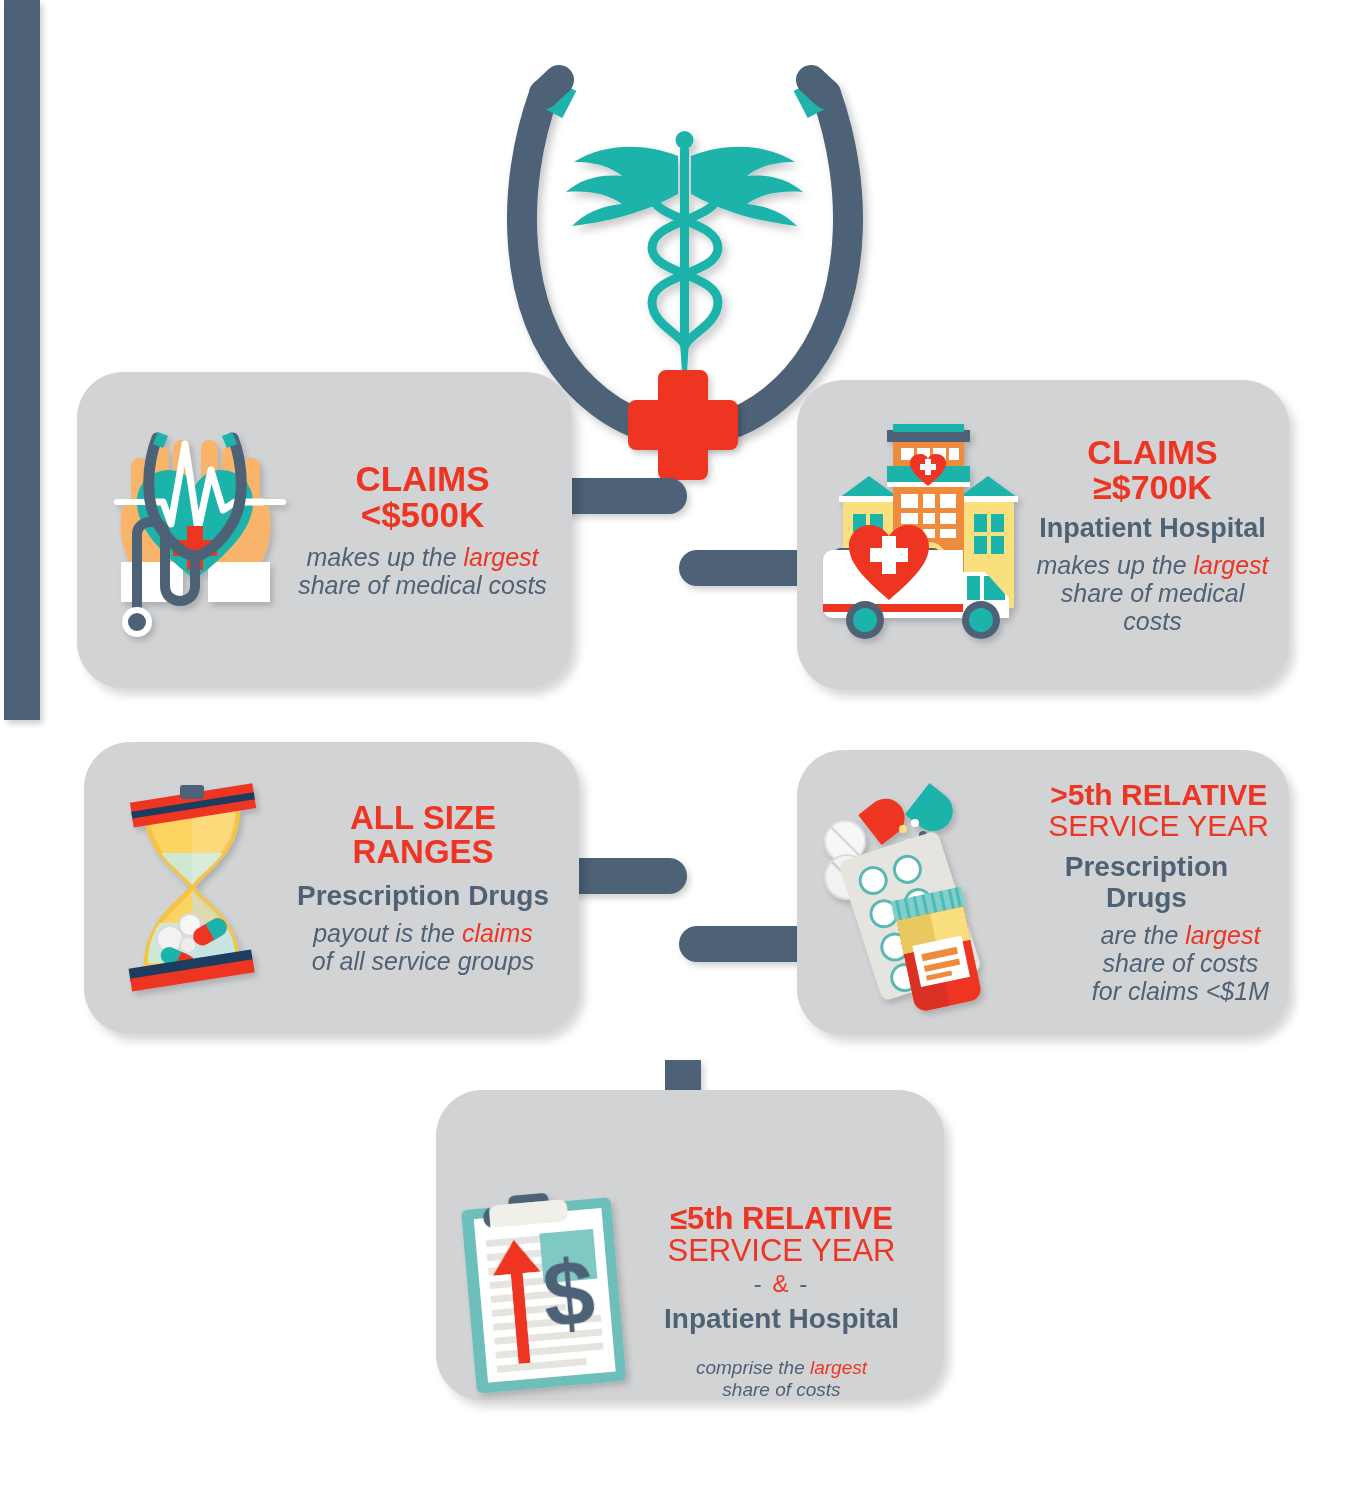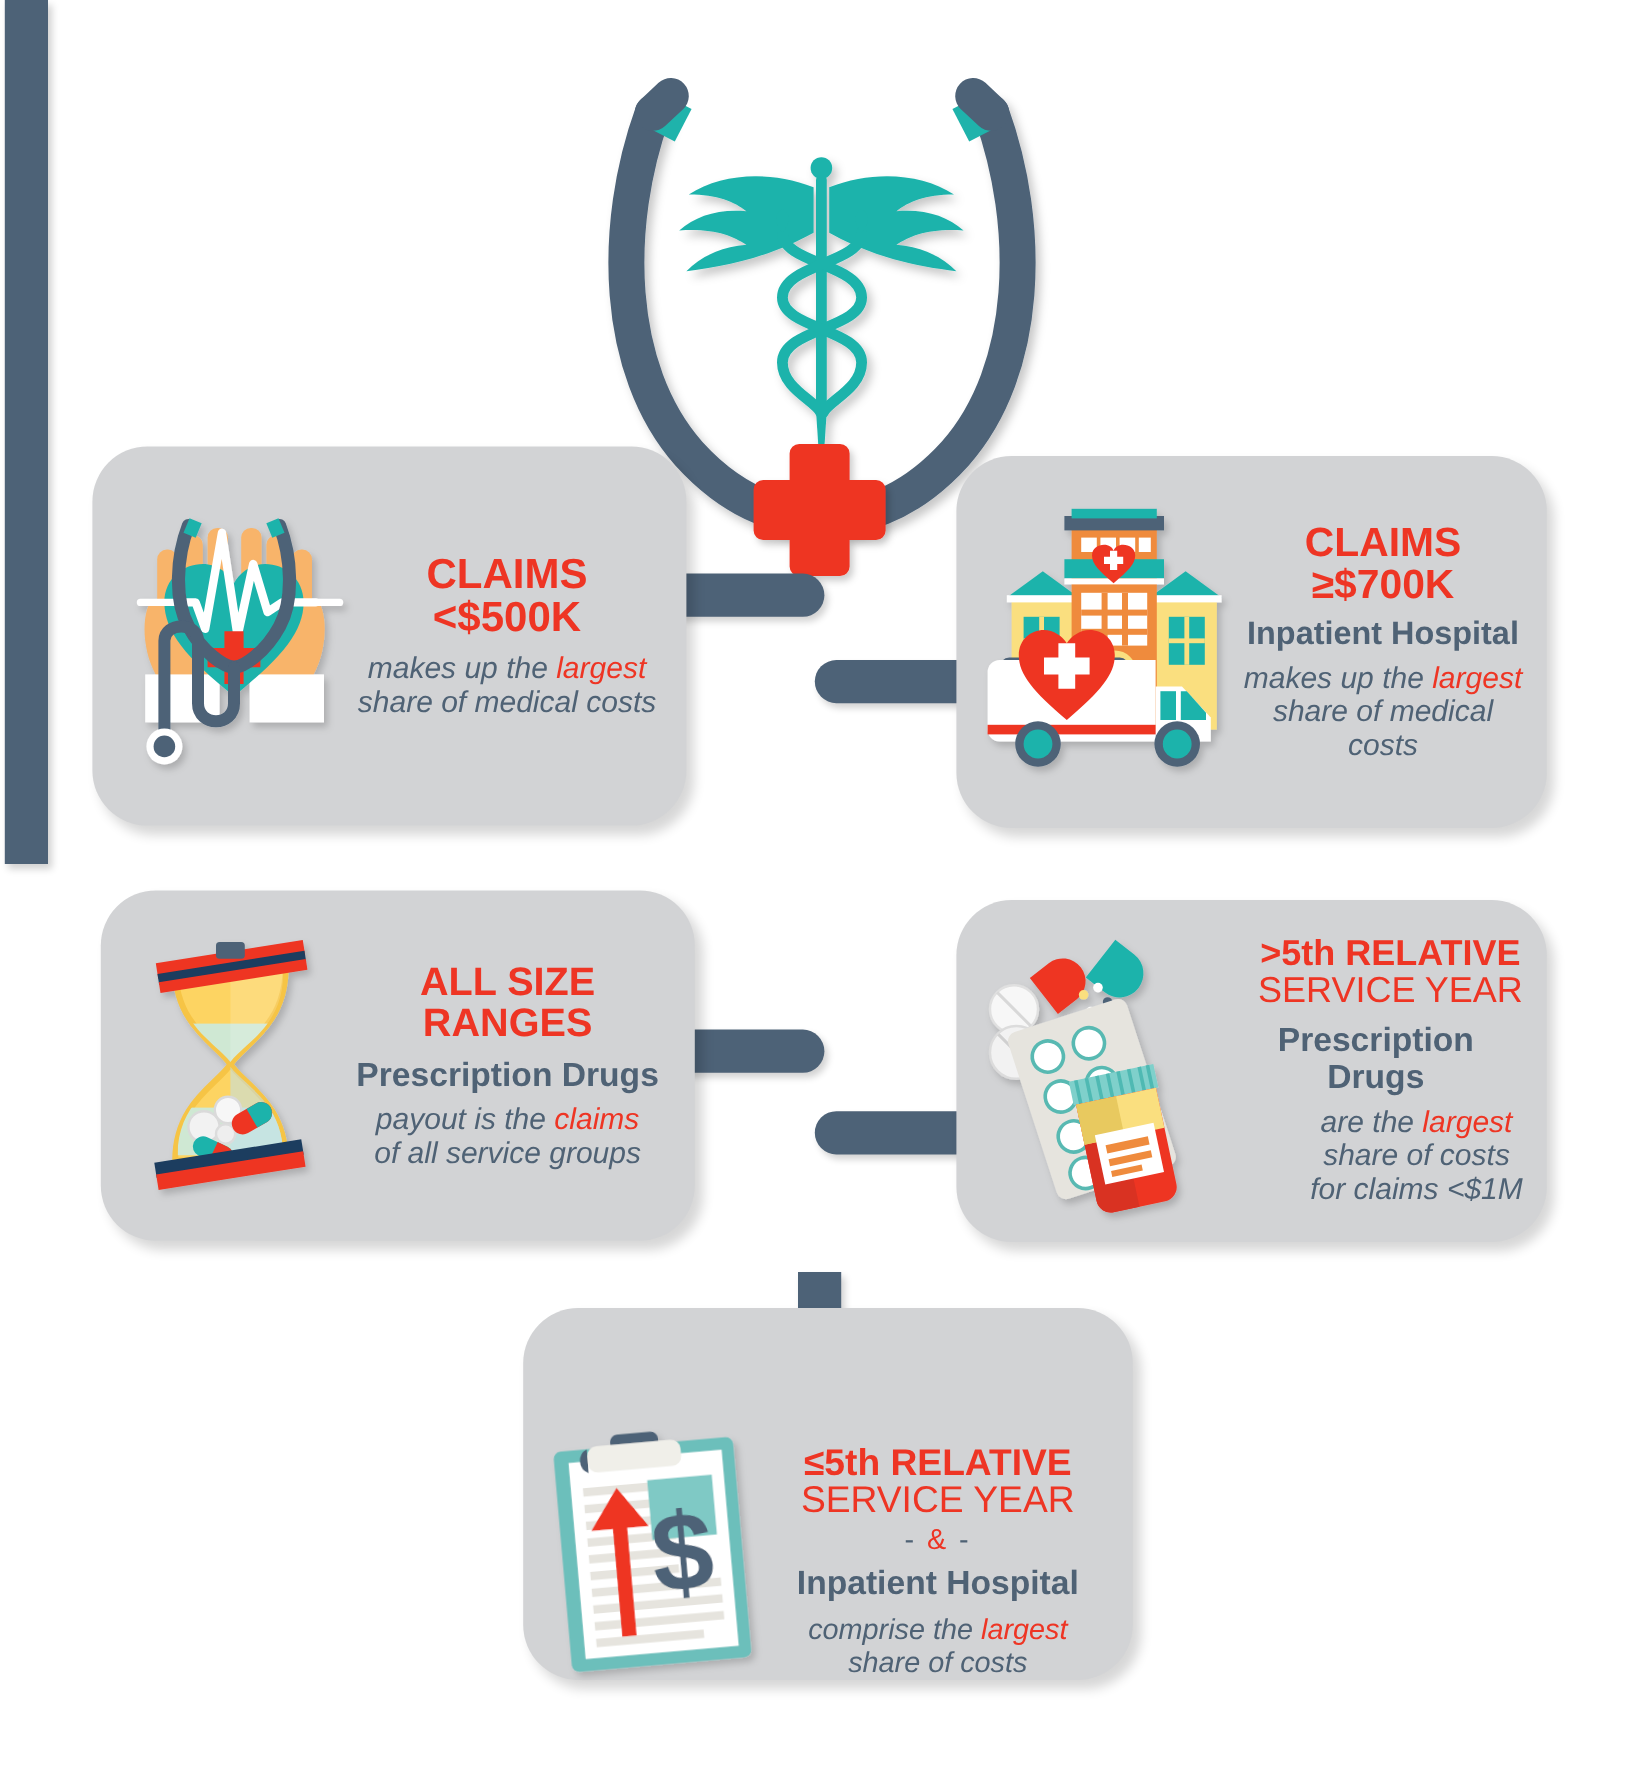--- a/index.html
+++ b/index.html
@@ -52,21 +52,21 @@
   #card3 .txt-box{align-items:center;text-align:center;}
 
   #card4 .head{font-size:30px;}
   #card4 .sub{font-size:28px;margin-top:11px;}
   #card4 .body{font-size:25px;margin-top:8px;}
   #card4 .txt-box{align-items:flex-end;text-align:center;}
 
   #card5 .head{font-size:31px;}
   #card5 .sub{font-size:28px;margin-top:10px;}
   #card5 .sub2{font-size:28px;margin-top:6px;}
-  #card5 .body{font-size:24px;margin-top:12px;}
+  #card5 .body{font-size:19px;margin-top:23px;}
   #card5 .dashamp{font-size:24px;margin-top:4px;letter-spacing:2px;}
   #card5 .txt-box{align-items:center;text-align:center;}
 
   svg{display:block;overflow:visible;}
 </style>
 </head>
 <body>
 
 <div id="stage">
 

